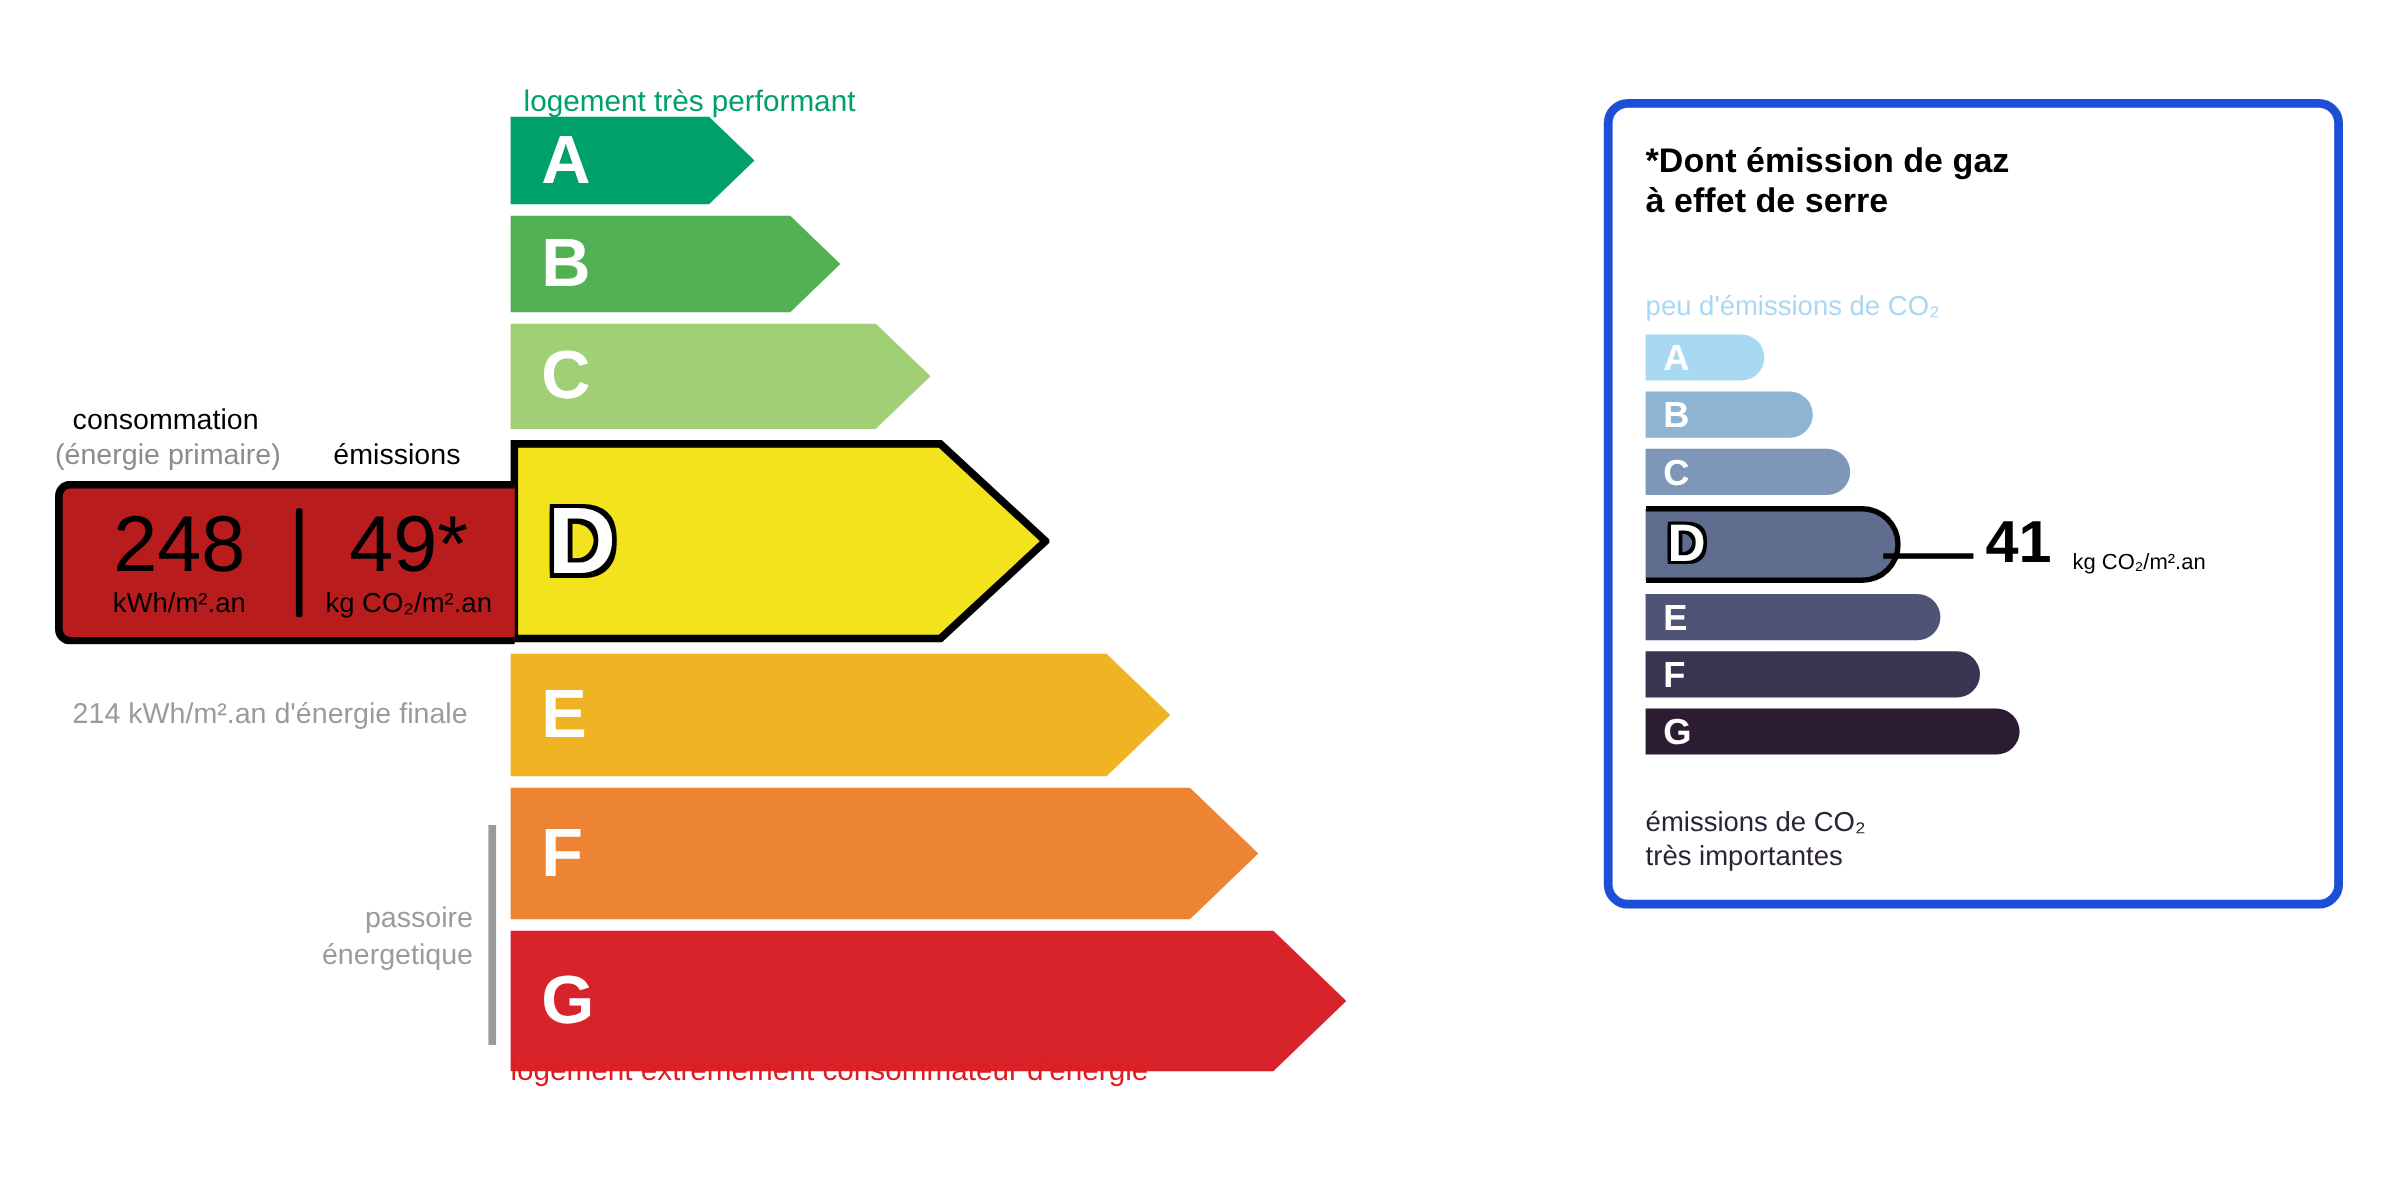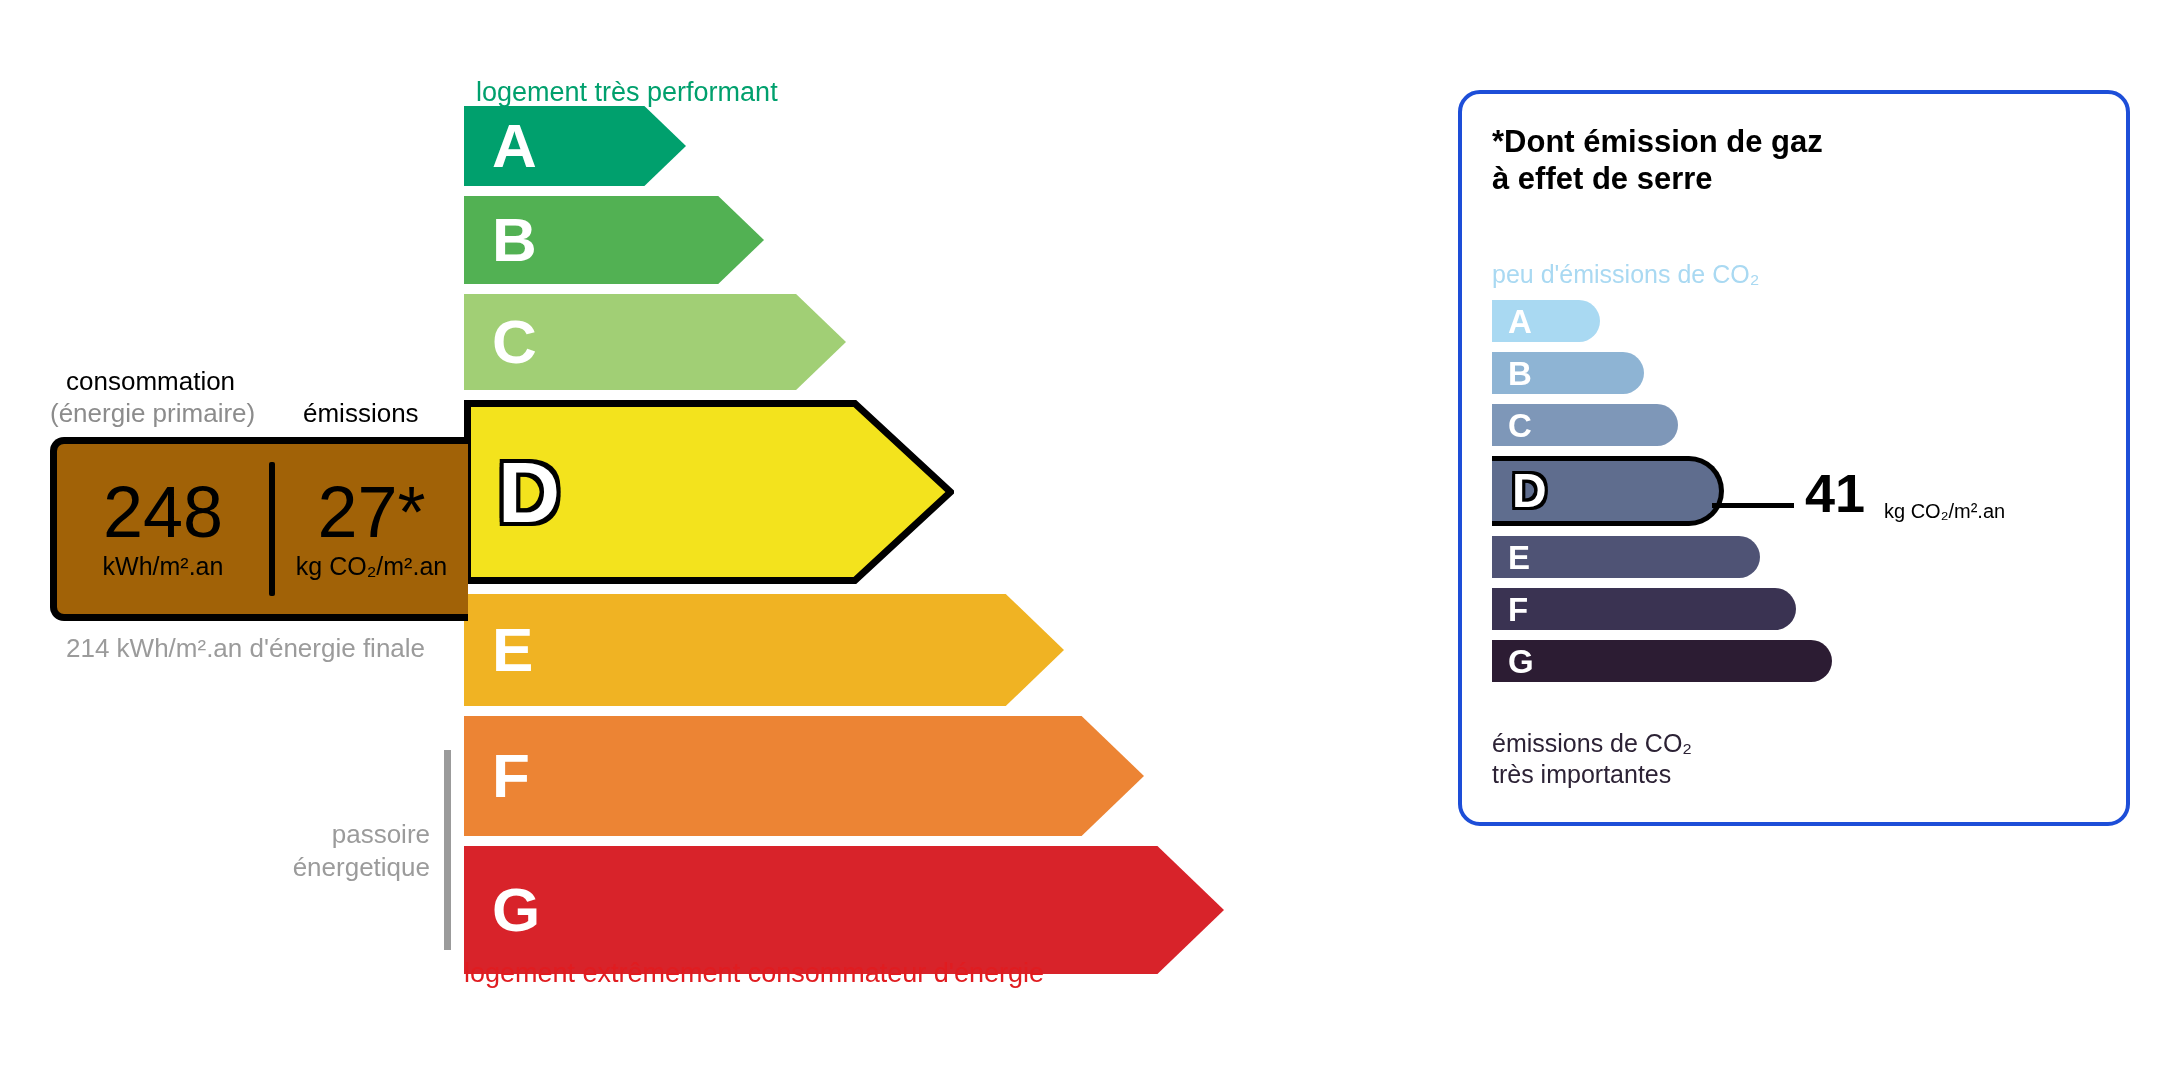--- a/index.html
+++ b/index.html
@@ -62,25 +62,25 @@
   .arrow-row.selected .arrow-letter {
     font-size: 86px;
     left: 34px;
     -webkit-text-stroke: 0px;
   }
 
   
   #value-box {
     position: absolute;
     left: 50px; top: 437px;
-    width: 418px; height: 184px;
+    width: 418px; height: 149px;
     border: 7px solid #000;
     border-right: none;
     border-radius: 14px 0 0 14px;
-    background: #a16207;
+    background: #b91c1c;
     box-sizing: border-box;
     display: flex;
     z-index: 5;
   }
   .vb-cell {
     flex: 1 1 0;
     display: flex;
     flex-direction: column;
     align-items: center;
     justify-content: center;
@@ -139,21 +139,21 @@
     font-size: 26px;
     color: #9b9b9b;
     line-height: 1.28;
   }
 
   
   #co2-panel {
     position: absolute;
     left: 1458px; top: 90px;
     width: 672px; height: 736px;
-    border: 4px solid #1d4ed8;
+    border: 8px solid #1d4ed8;
     border-radius: 22px;
     background: #ffffff;
     box-sizing: border-box;
   }
   #co2-title {
     position: absolute;
     left: 30px; top: 30px;
     font-size: 31px;
     font-weight: bold;
     color: #000;
@@ -310,21 +310,21 @@
   <div class="caption-top" id="cap-conso-sub">(énergie primaire)</div>
   <div class="caption-top" id="cap-emis">émissions</div>
 
   <div id="value-box">
     <div class="vb-cell left">
       <div class="vb-number">248</div>
       <div class="vb-unit">kWh/m².an</div>
     </div>
     <div class="vb-divider"></div>
     <div class="vb-cell">
-      <div class="vb-number">27*</div>
+      <div class="vb-number">49*</div>
       <div class="vb-unit">kg CO₂/m².an</div>
     </div>
   </div>
 
   <div id="final-energy">214 kWh/m².an
 d'énergie finale</div>
 
   <div class="bottom-label">logement extrêmement consommateur d'énergie</div>
 </div>
 

